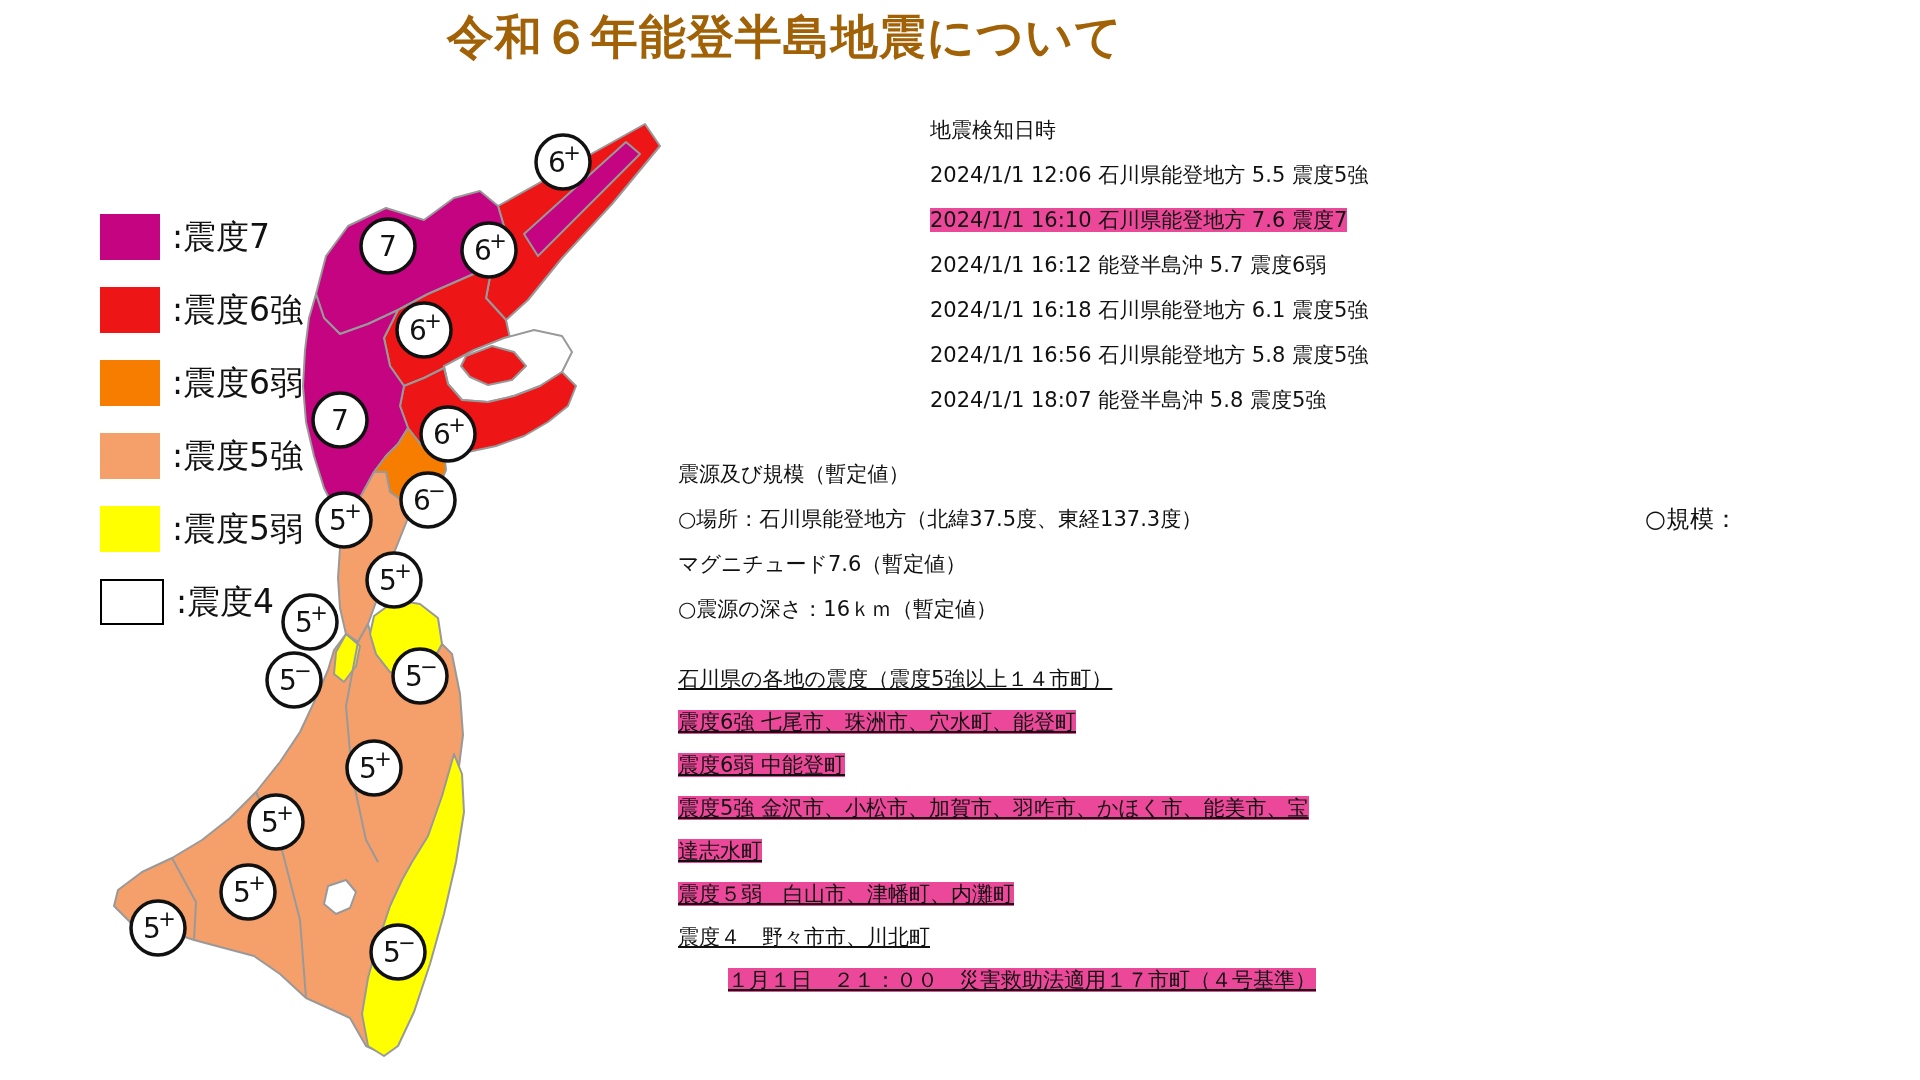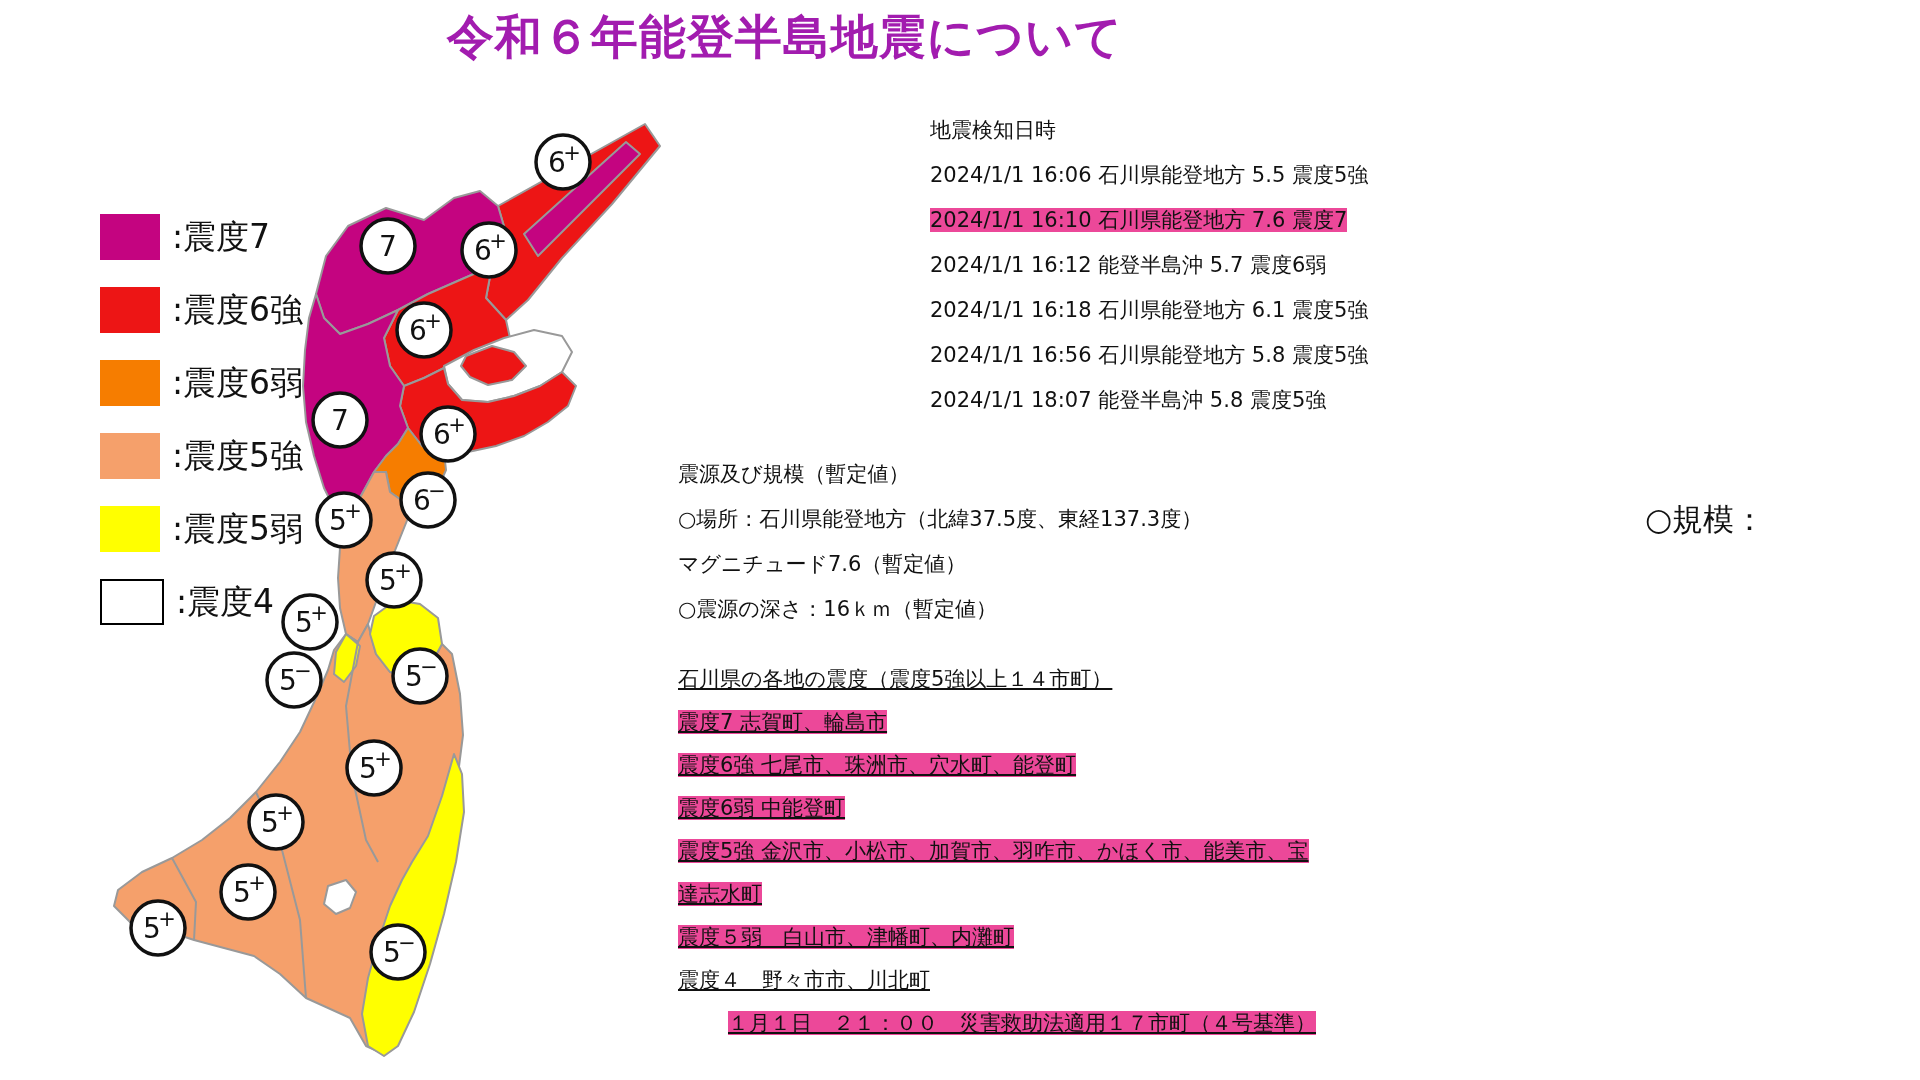--- a/index.html
+++ b/index.html
@@ -18,21 +18,21 @@
   
   #legend{top:214px;left:100px;}
   .legend-row{display:flex;align-items:center;height:46px;margin-bottom:27px;}
   .legend-swatch{width:60px;height:46px;flex:0 0 60px;}
   .legend-swatch.outlined{border:2px solid #000;width:56px;height:42px;}
   .legend-label{font-size:33px;margin-left:12px;white-space:nowrap;}
   
   .tline{font-size:21px;line-height:45px;height:45px;white-space:nowrap;}
   #detection{top:108px;left:930px;}
   #epicenter{top:452px;left:678px;}
-  #scale-label{top:497px;left:1645px;font-size:31px;line-height:45px;white-space:nowrap;}
+  #scale-label{top:497px;left:1645px;font-size:24px;line-height:45px;white-space:nowrap;}
   #intensity{top:658px;left:678px;text-decoration:underline;}
   #intensity .tline{line-height:43px;height:43px;}
   .hl{background:#ec4899;}
 </style>
 </head>
 <body>
 
 <svg id="map-svg" class="abs" viewBox="0 0 1920 1080" xmlns="http://www.w3.org/2000/svg">
     <polygon points="498,206 645,124 660,146 612,204 562,258 528,300 506,320 486,298 492,266 508,240" fill="#ED1515" stroke="#999999" stroke-width="2" stroke-linejoin="round"></polygon>
     <polygon points="524,234 626,142 640,154 538,256" fill="#C40480" stroke="#999999" stroke-width="2" stroke-linejoin="round"></polygon>
@@ -130,21 +130,21 @@
       <text x="392" y="962" text-anchor="middle" font-size="28" fill="#111">5</text>
       <text x="407" y="950" text-anchor="middle" font-size="21" fill="#111">−</text>
     </g>
     <g>
       <circle cx="158" cy="928" r="27" fill="#FFFFFF" stroke="#111111" stroke-width="3.5"></circle>
       <text x="152" y="938" text-anchor="middle" font-size="28" fill="#111">5</text>
       <text x="167" y="926" text-anchor="middle" font-size="21" fill="#111">+</text>
     </g>
   </svg>
 
-<div id="title" class="abs" style="color: #a21caf; font-family: Liberation Serif, serif;">令和６年能登半島地震について</div>
+<div id="title" class="abs" style="color: #a16207; font-family: Liberation Serif, serif;">令和６年能登半島地震について</div>
 
 <div id="legend" class="abs">
     <div class="legend-row">
       <div class="legend-swatch" style="background: rgb(196, 4, 128);"></div>
       <span class="legend-label">:震度7</span>
     </div>
     <div class="legend-row">
       <div class="legend-swatch" style="background: rgb(237, 21, 21);"></div>
       <span class="legend-label">:震度6強</span>
     </div>
@@ -161,40 +161,39 @@
       <span class="legend-label">:震度5弱</span>
     </div>
     <div class="legend-row">
       <div class="legend-swatch outlined" style="background: rgb(255, 255, 255);"></div>
       <span class="legend-label">:震度4</span>
     </div>
   </div>
 
 <div id="detection" class="abs">
   <div class="tline">地震検知日時</div>
-<div class="tline"><span>2024/1/1 16:06 石川県能登地方 5.5 震度5強</span></div>
+<div class="tline"><span>2024/1/1 12:06 石川県能登地方 5.5 震度5強</span></div>
     <div class="tline"><span class="hl">2024/1/1 16:10 石川県能登地方 7.6 震度7</span></div>
     <div class="tline"><span>2024/1/1 16:12 能登半島沖 5.7 震度6弱</span></div>
     <div class="tline"><span>2024/1/1 16:18 石川県能登地方 6.1 震度5強</span></div>
     <div class="tline"><span>2024/1/1 16:56 石川県能登地方 5.8 震度5強</span></div>
     <div class="tline"><span>2024/1/1 18:07 能登半島沖 5.8 震度5強</span></div>
   </div>
 
 <div id="epicenter" class="abs">
   <div class="tline">震源及び規模（暫定値）</div>
   <div class="tline">○場所：石川県能登地方（北緯37.5度、東経137.3度）</div>
   <div class="tline">マグニチュード7.6（暫定値）</div>
   <div class="tline">○震源の深さ：16ｋｍ（暫定値）</div>
 </div>
 
 <div id="scale-label" class="abs">○規模：</div>
 
 <div id="intensity" class="abs">
   <div class="tline">石川県の各地の震度（震度5強以上１４市町）</div>
-<div class="tline"><span class="hl">震度7 志賀町、輪島市</span></div>
     <div class="tline"><span class="hl">震度6強 七尾市、珠洲市、穴水町、能登町</span></div>
     <div class="tline"><span class="hl">震度6弱 中能登町</span></div>
     <div class="tline"><span class="hl">震度5強 金沢市、小松市、加賀市、羽咋市、かほく市、能美市、宝</span></div>
     <div class="tline"><span class="hl">達志水町</span></div>
     <div class="tline"><span class="hl">震度５弱　白山市、津幡町、内灘町</span></div>
     <div class="tline"><span>震度４　野々市市、川北町</span></div>
     <div class="tline" style="padding-left: 50px;"><span class="hl">１月１日　２１：００　災害救助法適用１７市町（４号基準）</span></div>
   </div>
 
 </body></html>

